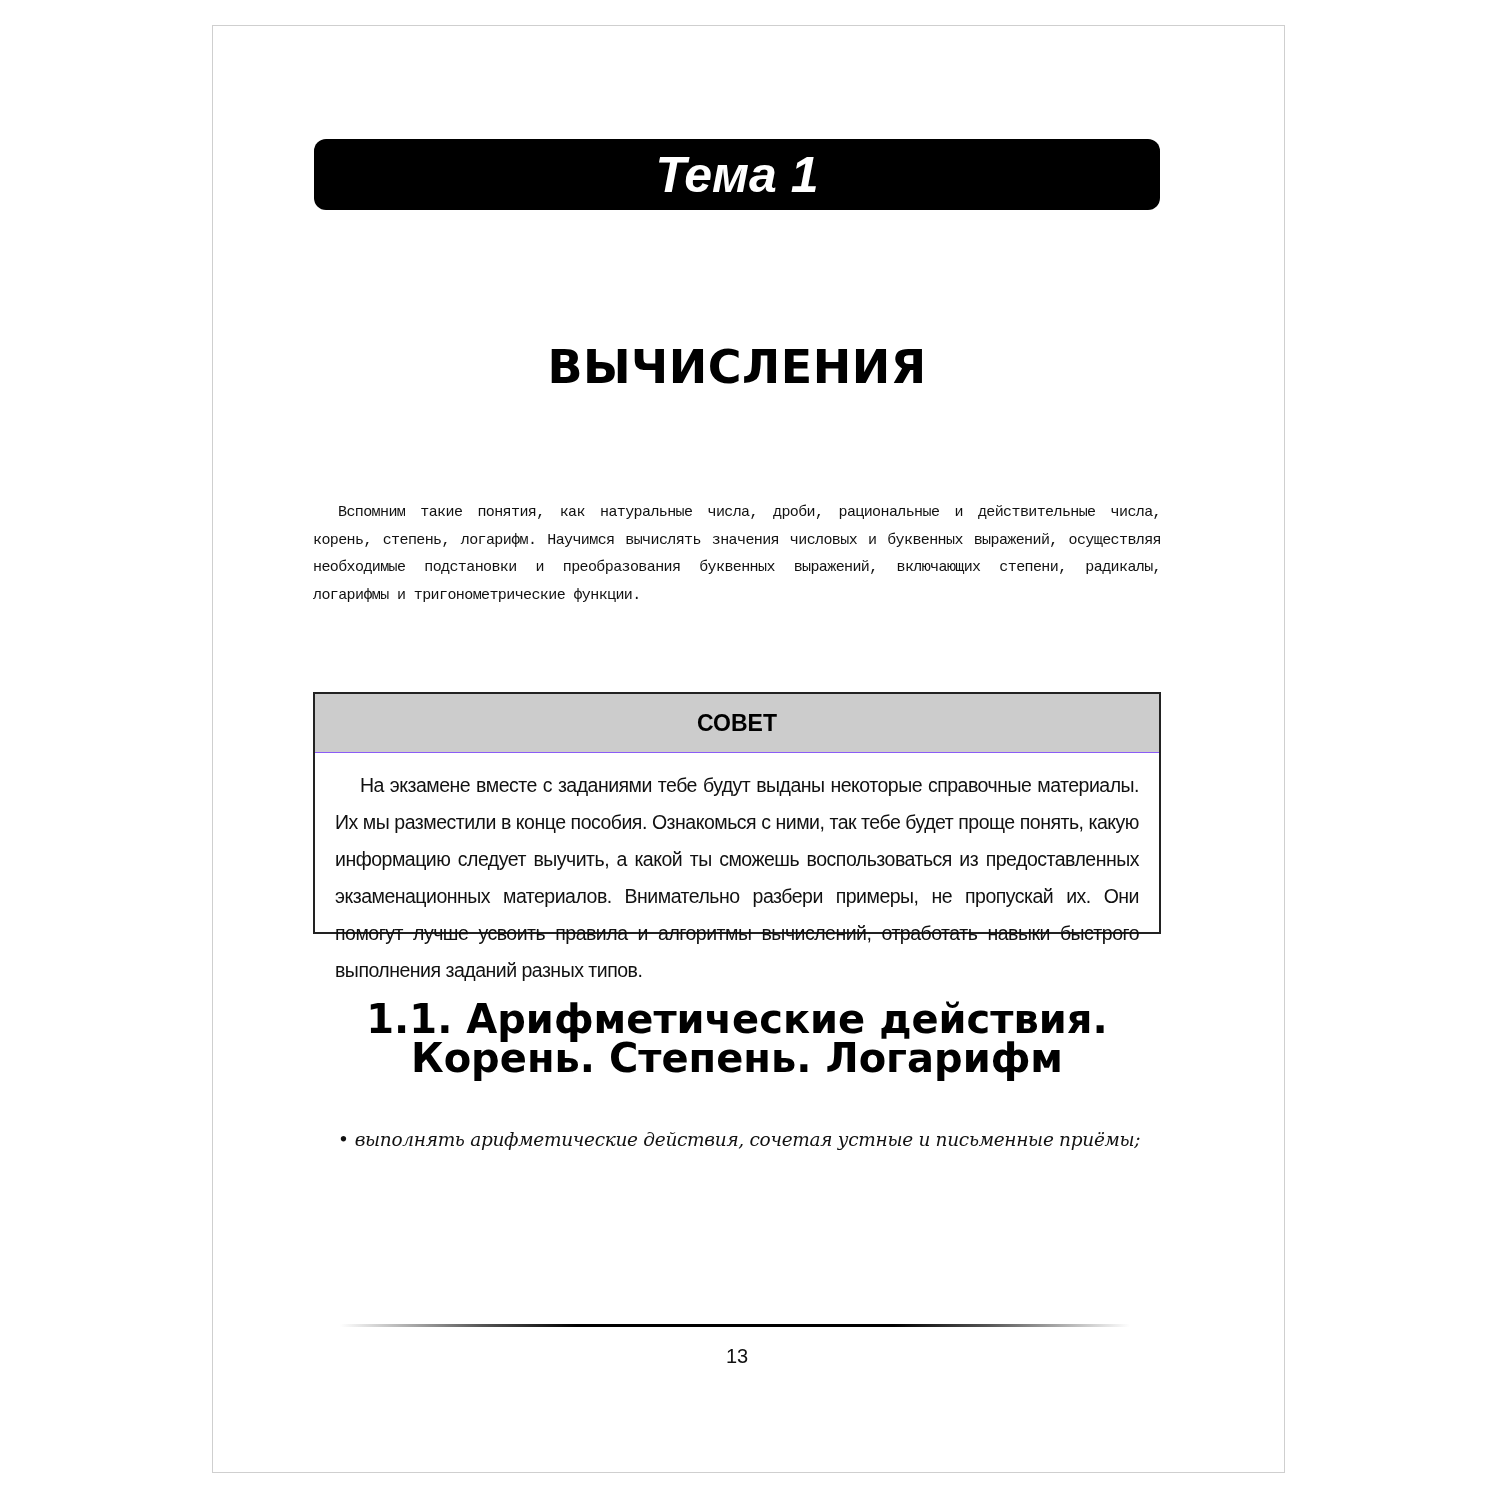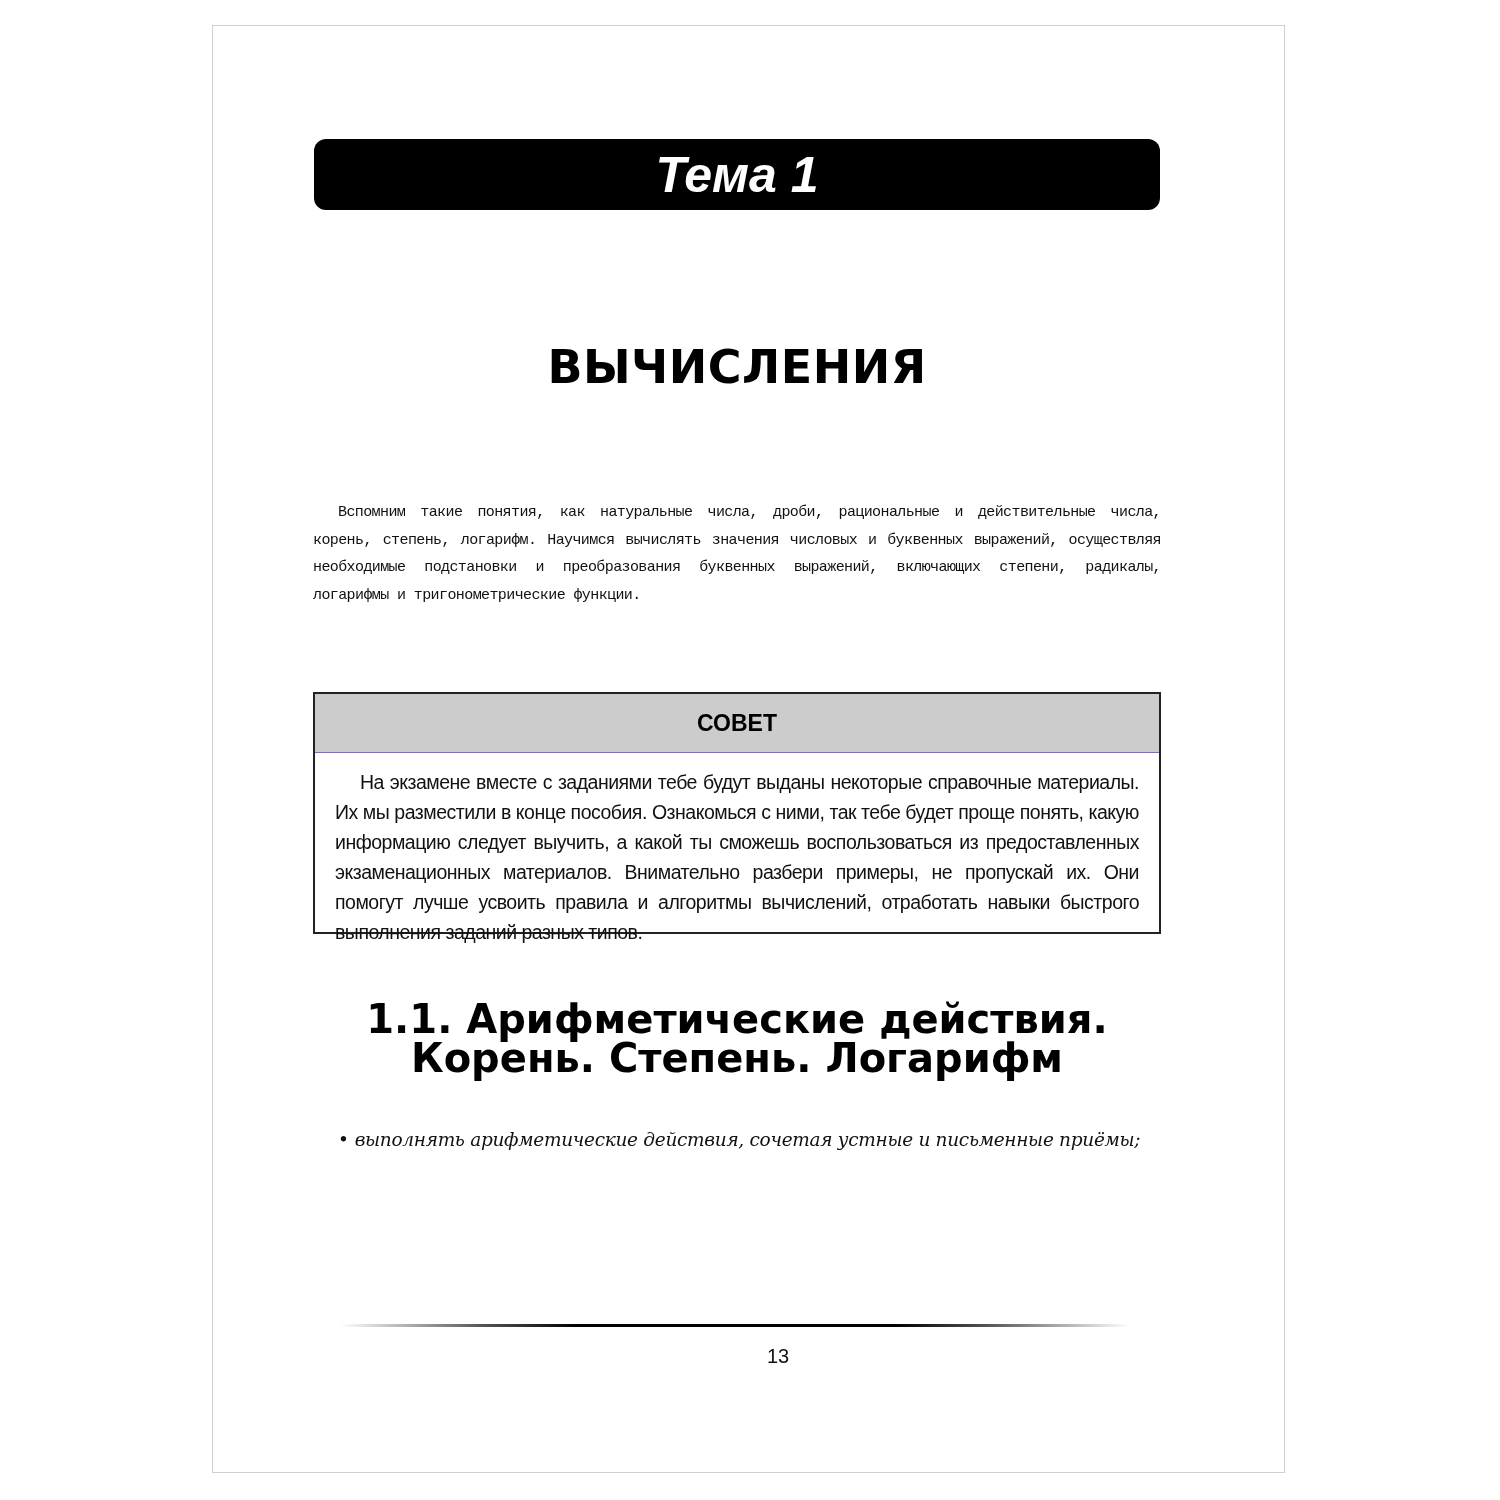--- a/index.html
+++ b/index.html
@@ -32,41 +32,41 @@
     position: absolute; left: 313px; top: 692px; width: 848px; height: 242px;
     border: 2px solid #222; box-sizing: border-box; background: #fff;
   }
   .tip-header {
     height: 58px; background: #cccccc; border-bottom: 1px solid #8b5cf6;
     display: flex; align-items: center; justify-content: center;
     font-family: "Liberation Sans", sans-serif; font-weight: bold; font-size: 23px; color: #000;
   }
   .tip-body {
     padding: 14px 20px 0 20px;
-    font-family: "Liberation Sans", sans-serif; font-size: 19.5px; line-height: 30px;
+    font-family: "Liberation Sans", sans-serif; font-size: 19.5px; line-height: 37px;
     color: #111; text-align: justify; text-indent: 25px; letter-spacing: -0.5px;
   }
   .section-title {
     position: absolute; left: 314px; top: 1000px; width: 846px; text-align: center;
     font-family: "DejaVu Sans", sans-serif; font-weight: bold; font-size: 40px;
     line-height: 39px; color: #000;
   }
   .objectives {
     position: absolute; left: 313px; top: 1127px; width: 848px;
     font-family: "DejaVu Serif", serif; font-style: italic; font-size: 18.5px;
     line-height: 26px; color: #111; letter-spacing: -0.3px;
   }
   .objectives p { margin: 0 0 12px 0; text-indent: 25px; text-align: justify; }
   .objectives .bullet { margin-right: 6px; }
   .footer-rule {
     position: absolute; left: 340px; top: 1324px; width: 790px; height: 3px;
     background: linear-gradient(to right, rgba(0,0,0,0) 0%, #555 18%, #000 30%, #000 70%, #555 82%, rgba(0,0,0,0) 100%);
   }
   .page-number {
-    position: absolute; left: 741px; top: 1345px; width: 74px; text-align: center;
+    position: absolute; left: 700px; top: 1345px; width: 74px; text-align: center;
     font-family: "Liberation Sans", sans-serif; font-size: 20px; color: #111;
   }
 </style>
 </head>
 <body>
 
 <div class="page"></div>
 
 <div class="theme-bar">
   <span>Тема 1</span>

